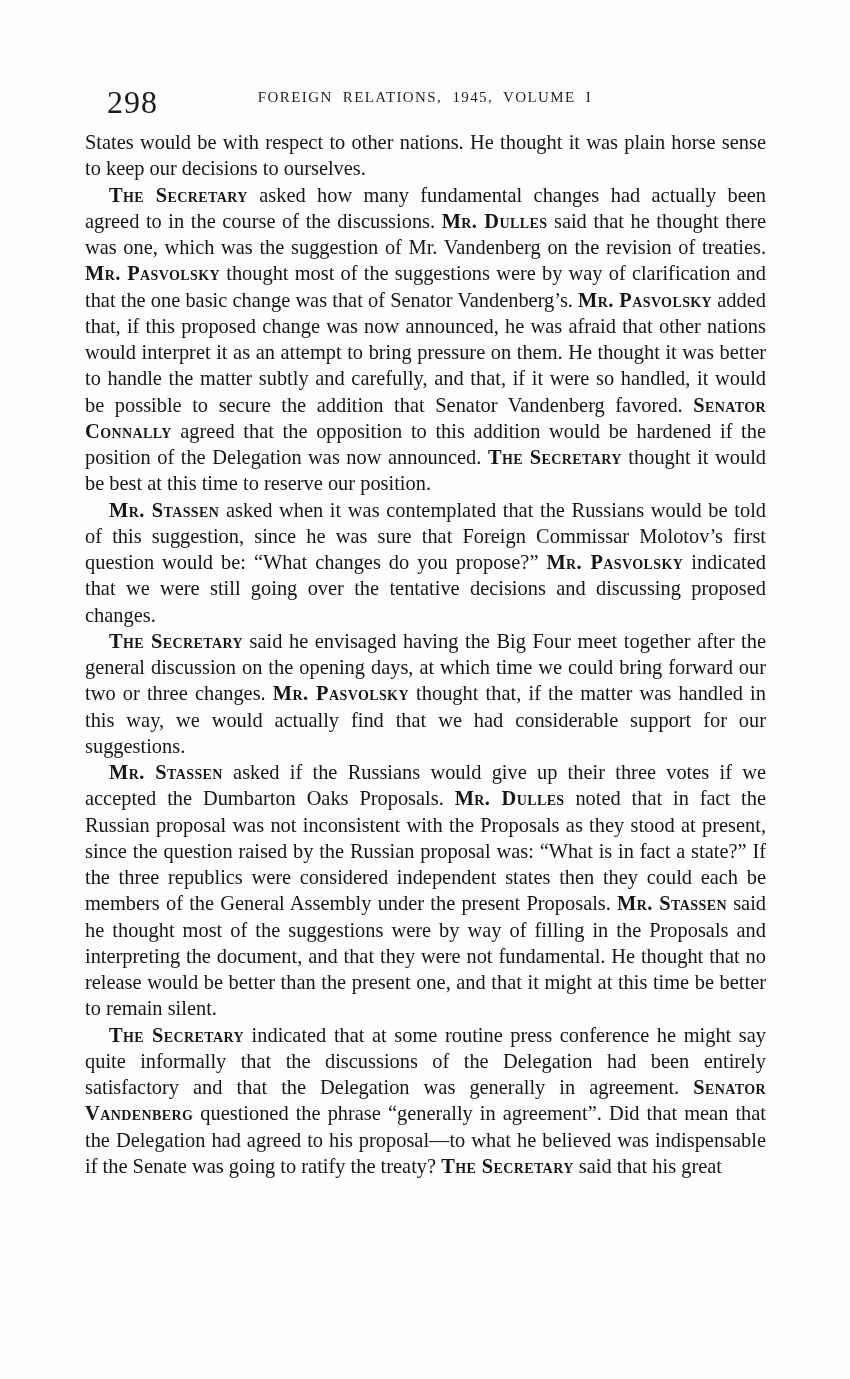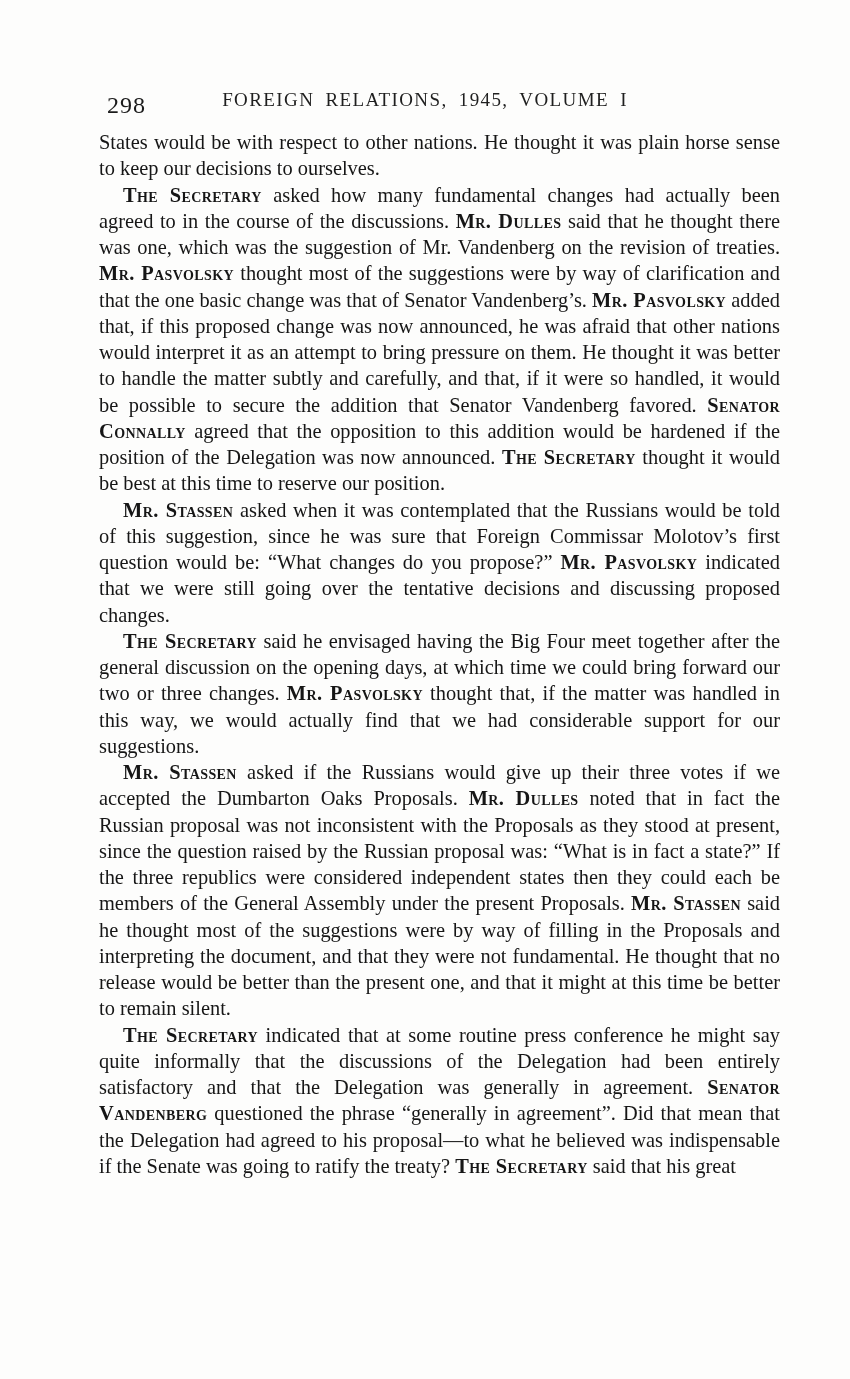--- a/index.html
+++ b/index.html
@@ -19,39 +19,39 @@
   .running-header {
     position: absolute;
     top: 84px;
     left: 85px;
     width: 680px;
     height: 28px;
   }
   .page-number {
     position: absolute;
     left: 22px;
-    top: 8px;
-    font-size: 24px;
+    top: 0;
+    font-size: 32px;
     letter-spacing: 1px;
     color: #1b1b1b;
     text-align: right;
   }
   .running-head {
     text-align: center;
-    font-size: 19px;
+    font-size: 15px;
     letter-spacing: 1.4px;
     word-spacing: 5px;
     padding-top: 5px;
     color: #1f1f1f;
     white-space: nowrap;
   }
   .text-body {
     position: absolute;
     top: 129px;
-    left: 99px;
+    left: 85px;
     width: 681px;
     font-size: 20.4px;
     line-height: 26.25px;
     text-align: justify;
     color: #161616;
   }
   .para {
     margin: 0;
     padding: 0;
   }

